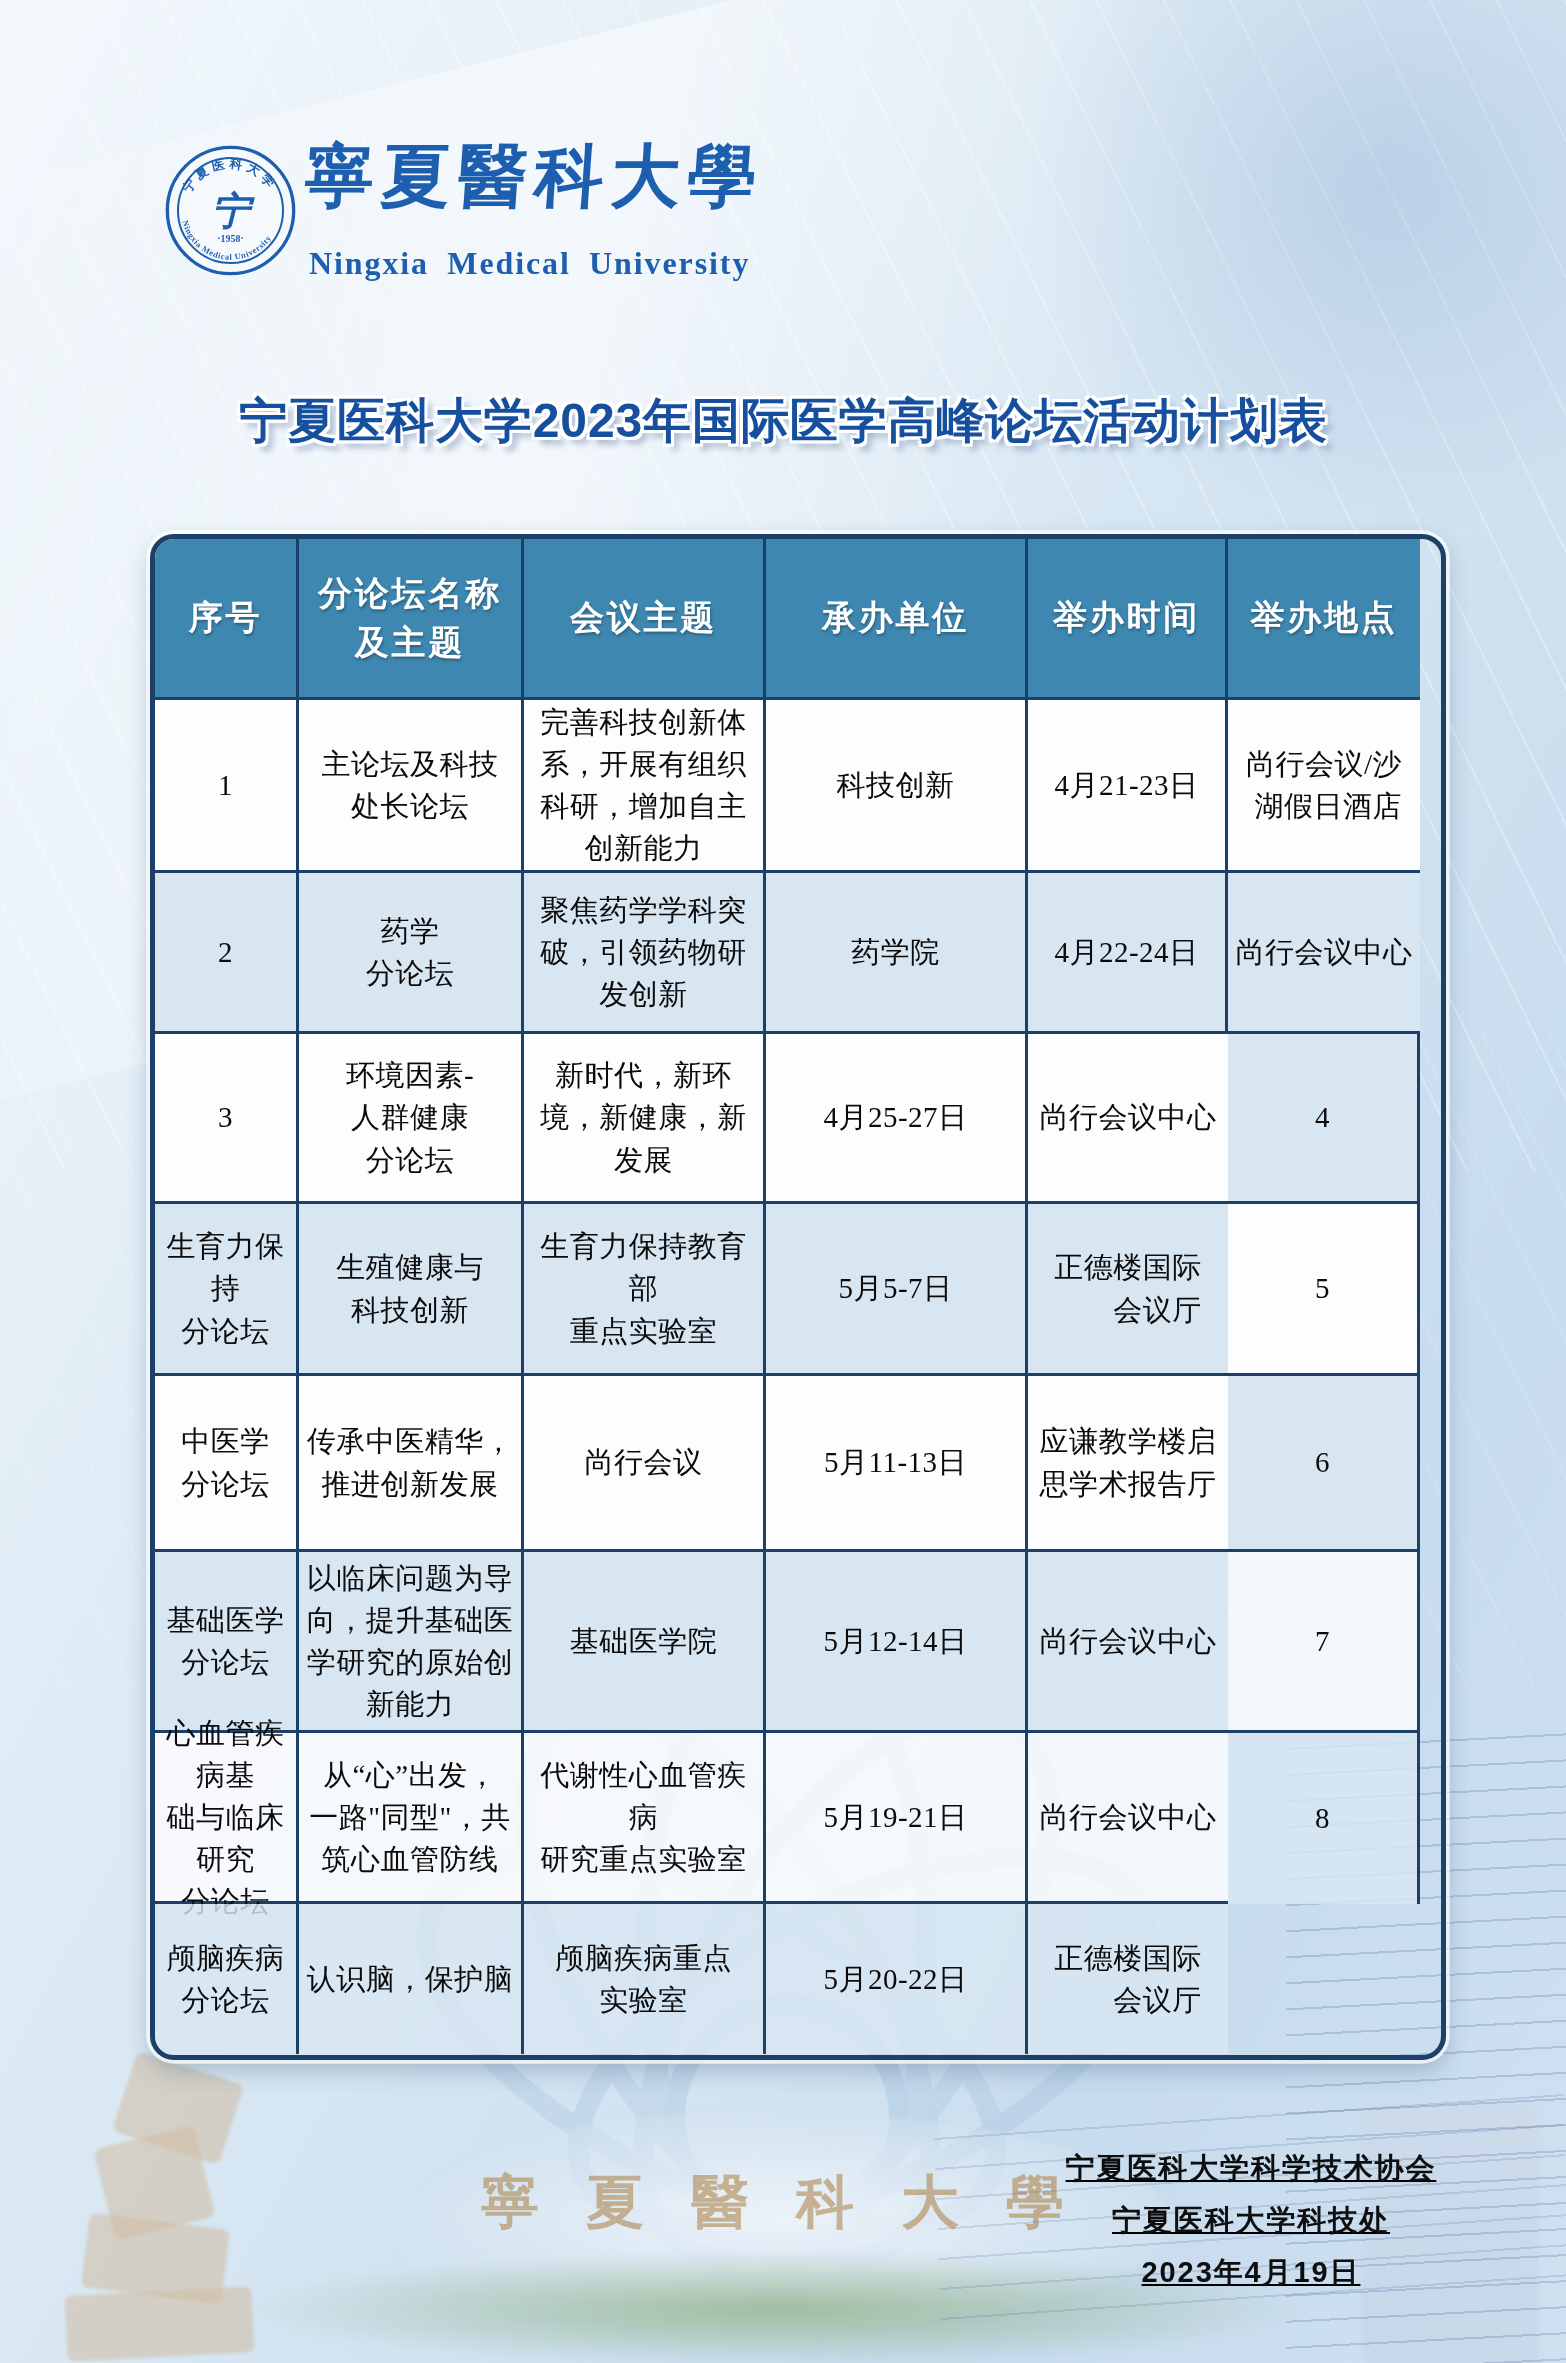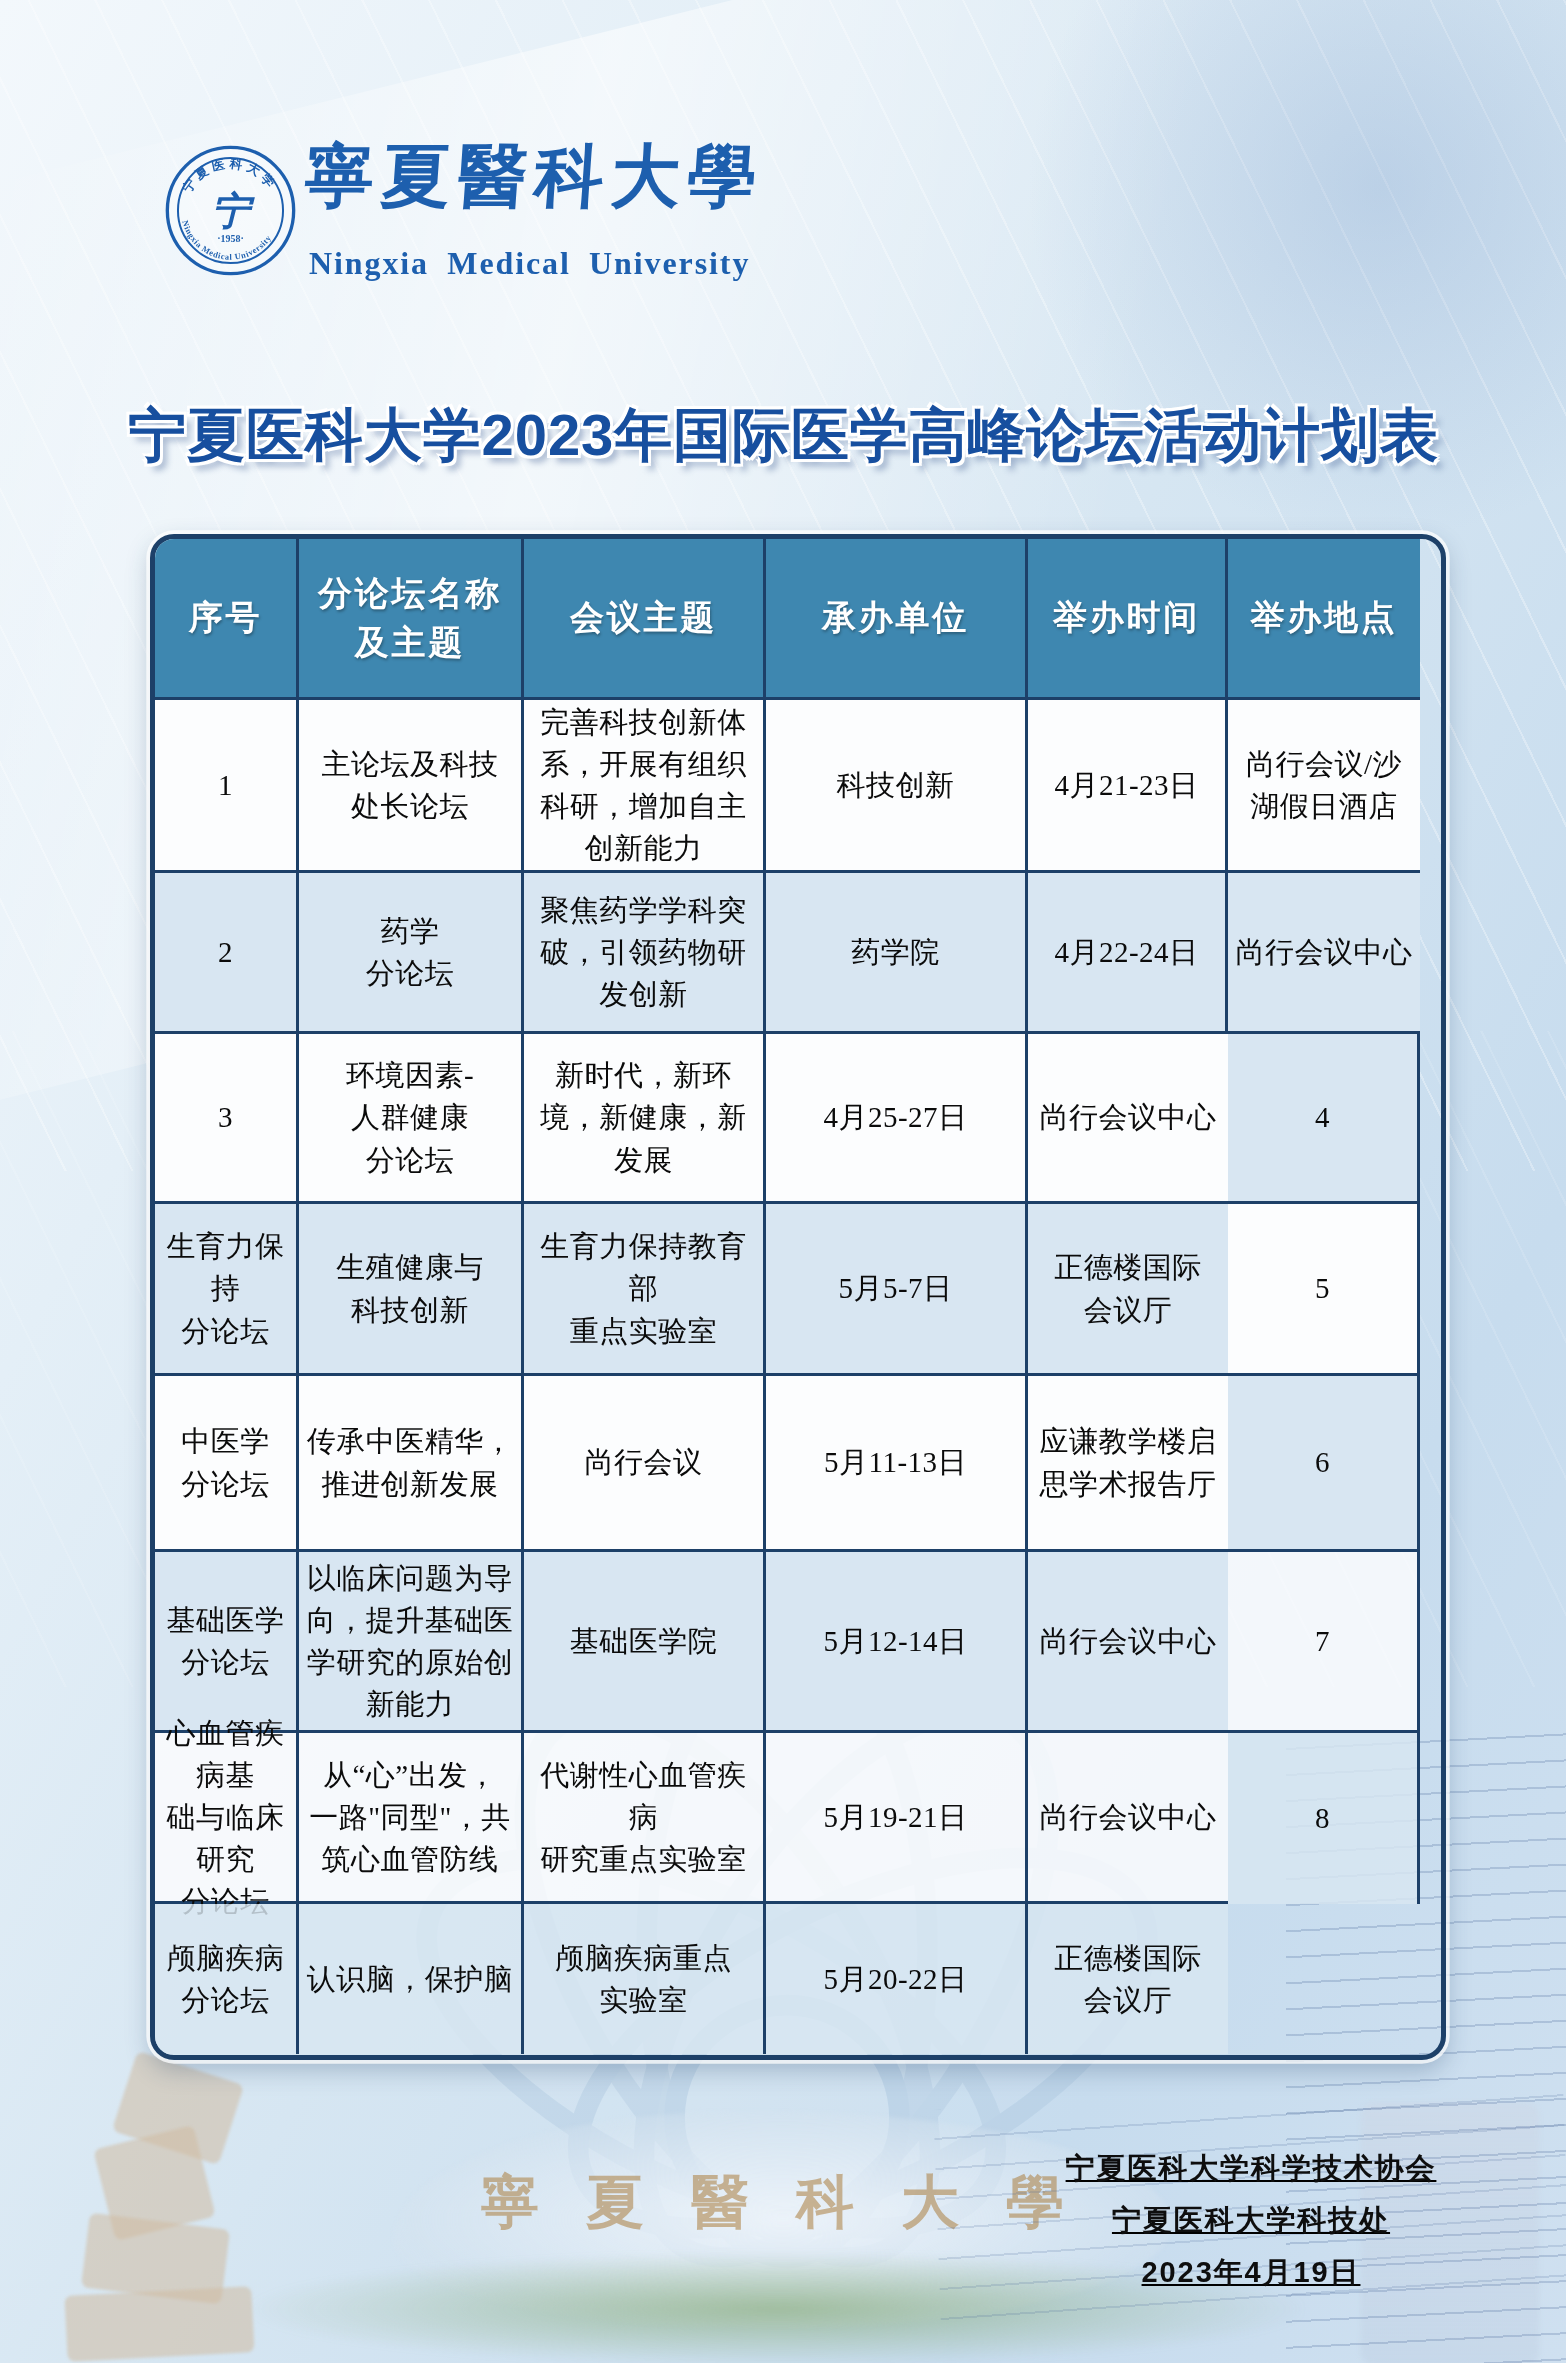--- a/index.html
+++ b/index.html
@@ -23,33 +23,33 @@
   .logo-row{position:absolute;left:164px;top:131px;height:159px;}
   .seal{position:absolute;left:0;top:13px;}
   .cn-name{position:absolute;left:141px;top:0;font-family:"Liberation Serif","DejaVu Serif",serif;
     font-weight:bold;font-size:69px;color:#1d5fae;letter-spacing:7.5px;white-space:nowrap;
     transform:skewX(-4deg);}
   .en-name{position:absolute;left:145px;top:114px;font-family:"Liberation Serif","DejaVu Serif",serif;
     font-weight:bold;font-size:32px;color:#1d5fae;letter-spacing:1.9px;word-spacing:8.4px;white-space:nowrap;}
 
   
   .page-title{position:absolute;left:0;top:389px;width:1567px;text-align:center;
-    font-weight:900;font-size:58px;color:#174f9f;letter-spacing:0.9px;
+    font-weight:900;font-size:48px;color:#174f9f;letter-spacing:0.9px;
     text-shadow:2.8px 2.8px 0 #ffffff,-2.8px -2.8px 0 #ffffff,2.8px -2.8px 0 #ffffff,-2.8px 2.8px 0 #ffffff,
-      0 2.8px 0 #ffffff,2.8px 0 0 #ffffff,6.6px 6.6px 6.6px rgba(70,100,150,.45);margin-top:8px;}
+      0 2.8px 0 #ffffff,2.8px 0 0 #ffffff,6.6px 6.6px 6.6px rgba(70,100,150,.45);}
 
   
   .forum-table{position:absolute;left:150px;top:534px;width:1296px;height:1526px;box-sizing:border-box;
     border:5.6px solid #1d4068;border-radius:24px;overflow:hidden;background:#fff0;
     box-shadow:0 0 0 3.7px rgba(255,255,255,.75),0 9.4px 24px rgba(30,60,100,.28);
     display:grid;grid-template-columns:144px 225px 242px 262px 200px 192px;
     grid-template-rows:161px 173px 161px 170px 172px 176px 181px 171px 150px;}
   .cell{box-sizing:border-box;border-right:3.7px solid #1d4068;border-bottom:3.7px solid #1d4068;
     display:flex;align-items:center;justify-content:center;text-align:center;white-space:pre-line;}
-  .cell.last-col{border-right:none;}
+  .cell.last-col{border-right:none;text-align:right;}
   .cell.last-row{border-bottom:none;}
   .header-cell{background:#3e87b0;color:#ffffff;font-weight:bold;font-size:34px;letter-spacing:2.8px;
     line-height:1.45;text-shadow:0.9px 1.9px 2.8px rgba(0,0,0,.3);}
   .body-cell{font-family:"Liberation Serif","DejaVu Serif",serif;font-size:29px;color:#0b0b0b;
     letter-spacing:0.5px;line-height:1.45;padding:3.7px 4.7px;}
   .row-white{background:#fcfdfe;}
   .row-blue{background:#d8e6f2;}
   .translucent.row-white{background:rgba(252,253,254,.82);}
   .translucent.row-blue{background:rgba(216,230,242,.82);}
 

